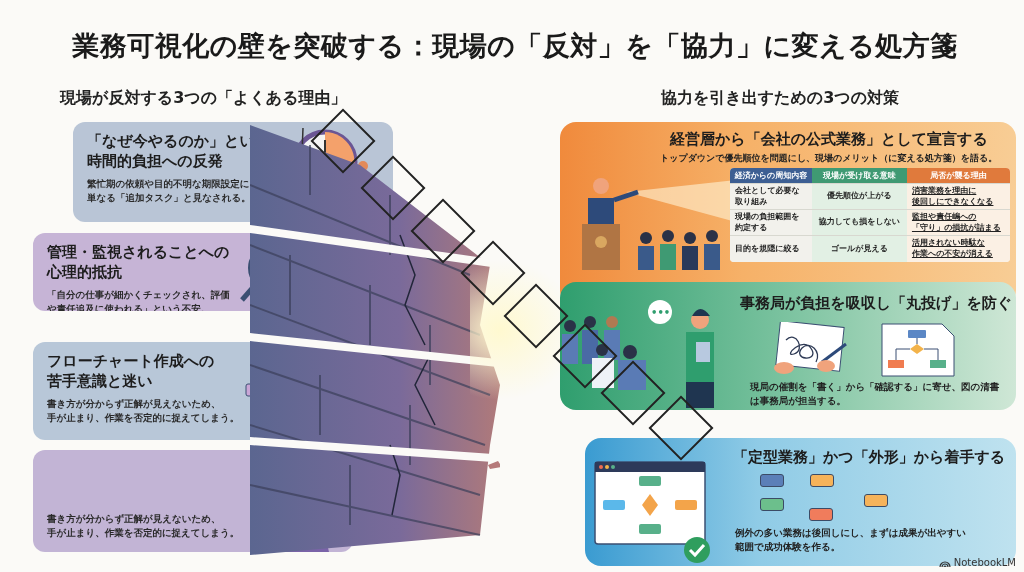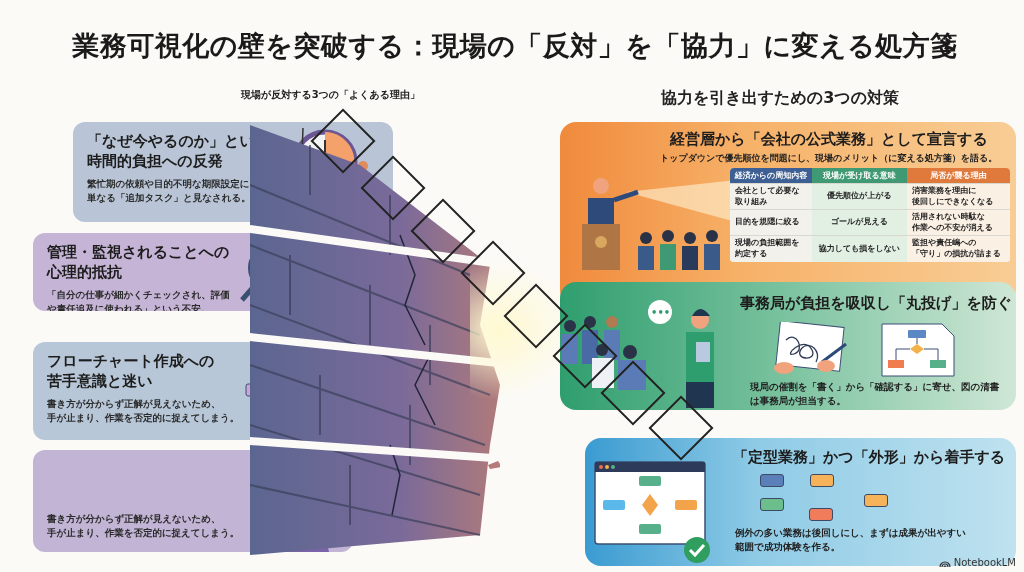--- a/index.html
+++ b/index.html
@@ -1,20 +1,20 @@
 <!DOCTYPE html>
 <html><head>
 <meta charset="utf-8">
 <style>
   * { box-sizing: border-box; margin: 0; padding: 0; }
   html, body { width: 1024px; height: 572px; overflow: hidden; background: #fbfaf7; }
   body { font-family: "DejaVu Sans", "Liberation Sans", sans-serif; color: #222; position: relative; }
 
   .title { position: absolute; left: 0; top: 28px; width: 1024px; text-align: center; font-size: 27px; font-weight: bold; letter-spacing: 0.5px; color: #1a1a1a; padding-left: 6px; }
-  .sec-left { position: absolute; left: 60px; top: 88px; width: 360px; text-align: right; font-size: 10px; font-weight: bold; color: #222; }
+  .sec-left { position: absolute; left: 60px; top: 88px; width: 360px; text-align: left; font-size: 16px; font-weight: bold; color: #222; }
   .sec-right { position: absolute; left: 620px; top: 88px; width: 320px; text-align: center; font-size: 16px; font-weight: bold; color: #222; }
 
   
   .lcard { position: absolute; left: 33px; width: 320px; border-radius: 12px; overflow: hidden; }
   .lcard .inner { position: absolute; left: 14px; top: 10px; width: 205px; }
   .lcard h3 { font-size: 15px; line-height: 1.3; font-weight: bold; color: #1d1d1d; }
   .lcard p { font-size: 9.5px; line-height: 1.45; margin-top: 6px; color: #2a2a2a; font-weight: bold; }
   .c1 { top: 122px; height: 100px; background: #b9c5d6; margin-left: 40px; }
   .c2 { top: 233px; height: 78px; background: #c6b4d6; padding-left: 48px; }
   .c3 { top: 342px; height: 98px; background: #b8c7d8; }
@@ -36,21 +36,21 @@
   .r-desc { position: absolute; font-size: 9.5px; font-weight: bold; line-height: 1.5; color: #222; }
 
   table.policy { position: absolute; left: 170px; top: 46px; width: 280px; border-collapse: collapse; font-size: 8px; font-weight: bold; background: #f5f6f2; border-radius: 4px; overflow: hidden; }
   table.policy th { color: #fff; font-weight: bold; padding: 2px 3px; text-align: center; height: 14px; }
   table.policy th.h1 { background: #3d5f93; }
   table.policy th.h2 { background: #3f9a73; }
   table.policy th.h3 { background: #e07a3c; }
   table.policy td { padding: 2px 5px; height: 26px; border-top: 1px solid #d8d8d0; line-height: 1.3; color: #222; }
   table.policy td.c2 { background: #e2f0e4; text-align: center; }
   table.policy td.c1 { background: #f2f1ec; }
-  table.policy td.c3 { background: #fbf0e4; }
+  table.policy td.c3 { background: #fbf0e4; text-decoration: underline; }
 
   .flow-box { position: absolute; border-radius: 3px; border: 1.5px solid #3b4b66; }
 
   
   .diamond { position: absolute; width: 46px; height: 46px; border: 2.5px solid #222; transform: rotate(45deg); background: transparent; }
 
   .brand { position: absolute; right: 8px; bottom: 4px; font-size: 10px; color: #333; display: flex; align-items: center; gap: 3px; margin-top: 24px; }
 </style>
 </head>
 <body>
@@ -203,31 +203,31 @@
       <th class="h3">局否が襲る理由</th>
     </tr>
     <tr>
       <td class="c1" style="white-space:pre-line">会社として必要な
 取り組み</td>
       <td class="c2">優先順位が上がる</td>
       <td class="c3" style="white-space:pre-line">消害業務を理由に
 後回しにできなくなる</td>
     </tr>
     <tr>
-      <td class="c1">目的を規隠に絞る</td>
-      <td class="c2">ゴールが見える</td>
-      <td class="c3" style="white-space:pre-line">活用されない時駄な
-作業への不安が消える</td>
-    </tr>
-    <tr>
       <td class="c1" style="white-space:pre-line">現場の負担範囲を
 約定する</td>
       <td class="c2">協力しても損をしない</td>
       <td class="c3" style="white-space:pre-line">監担や責任嶋への
 「守り」の損抗が詰まる</td>
+    </tr>
+    <tr>
+      <td class="c1">目的を規隠に絞る</td>
+      <td class="c2">ゴールが見える</td>
+      <td class="c3" style="white-space:pre-line">活用されない時駄な
+作業への不安が消える</td>
     </tr>
   </tbody>
     </table>
 </div>
 
 <div class="rcard r2">
   <div class="r-title" style="left:180px;top:12px">事務局が負担を吸収し「丸投げ」を防ぐ</div>
   <svg class="illus" style="left:0;top:10px" width="180" height="118" viewBox="0 0 180 118">
     <circle cx="100" cy="20" r="12" fill="#fff"></circle>
     <text x="91" y="24" font-size="10" fill="#2f9e6e" font-weight="bold">•••</text>

